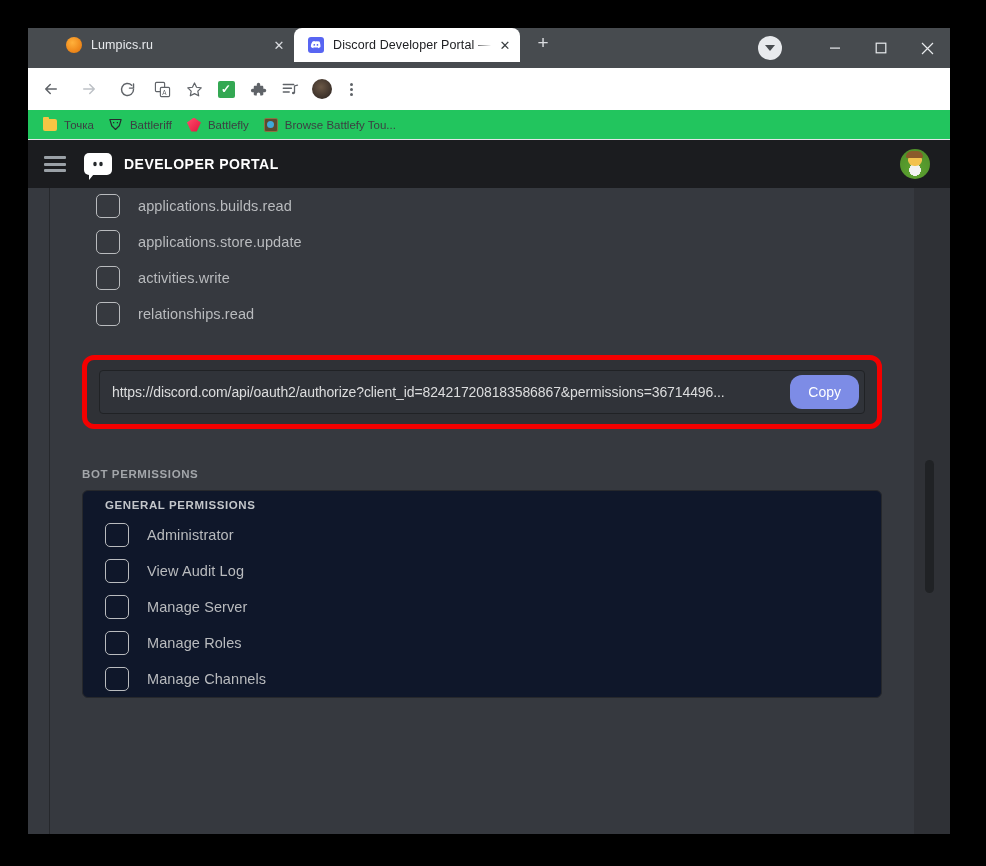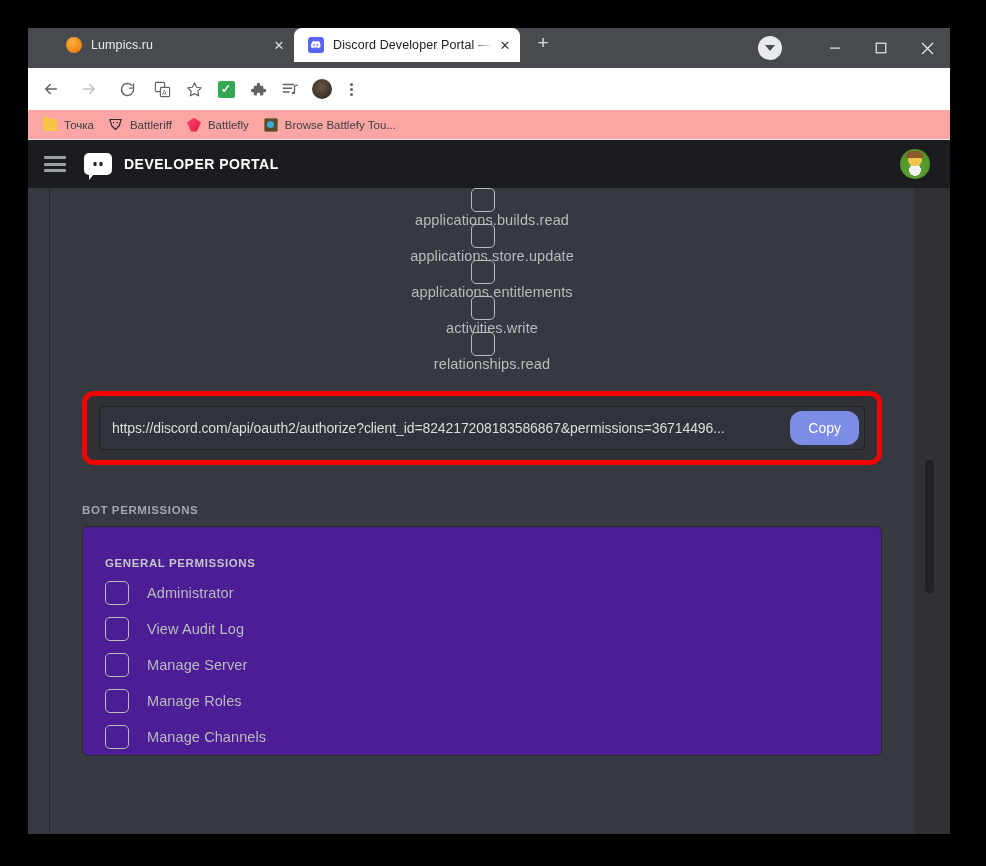--- a/index.html
+++ b/index.html
@@ -183,21 +183,21 @@
     gap: 2px;
   }
   #tb-menu i {
     display: block; width: 3px; height: 3px; border-radius: 50%;
     background: #5f6368;
   }
 
   
   #bookmarks-bar {
     height: 30px;
-    background: #fca5a5;
+    background: #22c55e;
     display: flex;
     align-items: center;
     padding: 0 4px 0 12px;
     border-bottom: 1px solid #e4e6e8;
   }
   .bookmark {
     display: flex;
     align-items: center;
     height: 22px;
     padding: 0 8px 0 2px;
@@ -356,21 +356,20 @@
     left: 0; top: 0; right: 0;
     padding: 0 26px 0 26px;
   }
 
   
   .scope-row {
     display: flex;
     align-items: center;
     height: 36px;
     padding-left: 20px;
-    flex-direction: column;
   }
   .cb {
     width: 24px; height: 24px;
     flex: 0 0 24px;
     border: 1.5px solid #b9bbbe;
     border-radius: 5px;
     background: transparent;
     margin-right: 18px;
   }
   .row-label {
@@ -423,24 +422,24 @@
   
   #bot-perms-heading {
     margin: 24px 0 10px 6px;
     font-size: 11.5px;
     font-weight: bold;
     color: #a3a6aa;
     letter-spacing: .6px;
   }
   #perm-card {
     margin: 0 6px;
-    background: #4c1d95;
+    background: #0f172a;
     border: 1px solid #26282c;
     border-radius: 6px;
-    padding: 30px 0 0 0;
+    padding: 8px 0 0 0;
   }
   #general-perms-heading {
     margin: 0 0 6px 22px;
     font-size: 11.5px;
     font-weight: bold;
     color: #c3c6ca;
     letter-spacing: .6px;
   }
   .perm-row {
     display: flex;
@@ -611,24 +610,20 @@
             <div class="scope-row">
               <span class="cb"></span>
               <span class="row-label">applications.builds.read</span>
             </div>
             <div class="scope-row">
               <span class="cb"></span>
               <span class="row-label">applications.store.update</span>
             </div>
             <div class="scope-row">
               <span class="cb"></span>
-              <span class="row-label">applications.entitlements</span>
-            </div>
-            <div class="scope-row">
-              <span class="cb"></span>
               <span class="row-label">activities.write</span>
             </div>
             <div class="scope-row">
               <span class="cb"></span>
               <span class="row-label">relationships.read</span>
             </div>
           </div>
 
           <div id="url-card-wrap">
             <div id="redbox">

